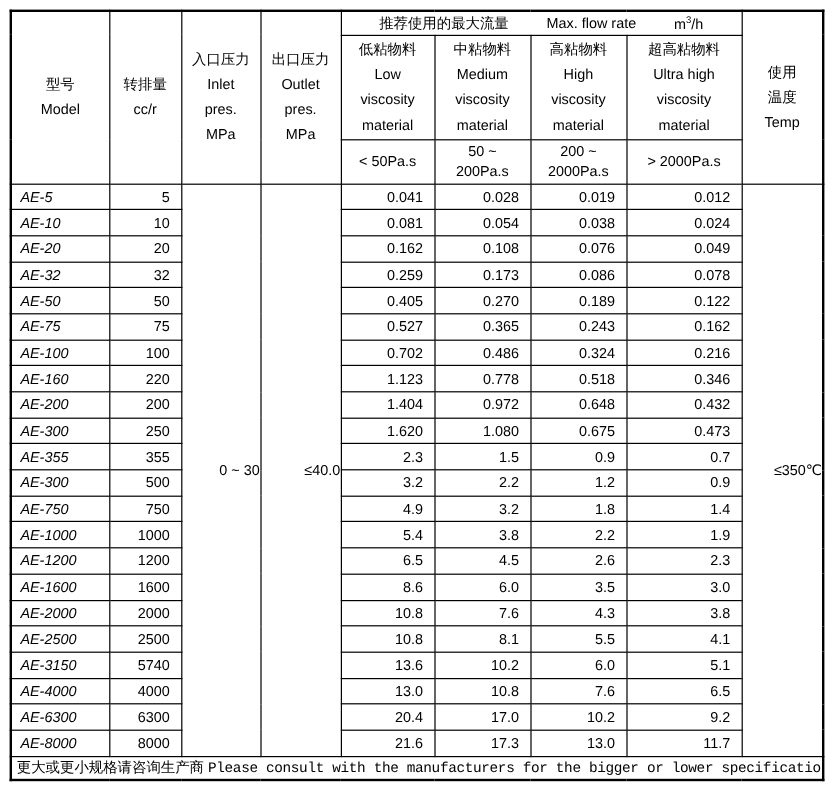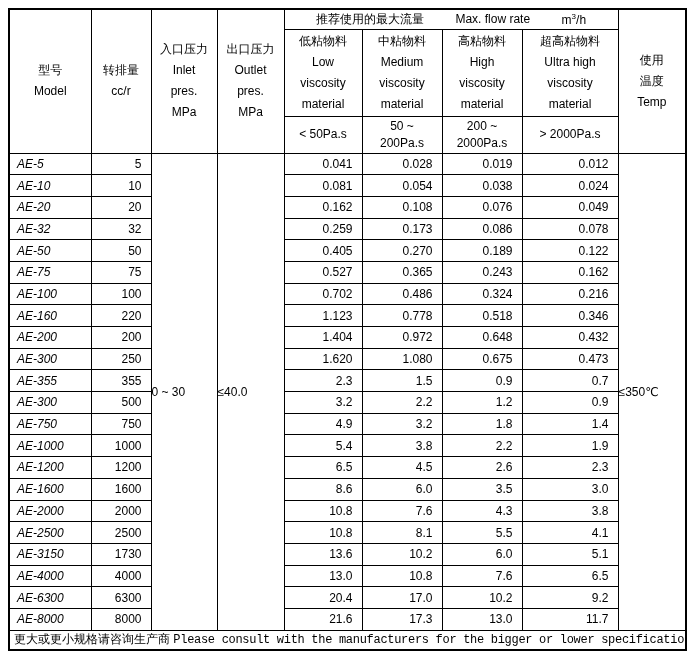--- a/index.html
+++ b/index.html
@@ -41,21 +41,21 @@
   .flow-head {
     display: flex;
     justify-content: space-evenly;
     align-items: center;
     width: 100%;
   }
   .flow-head sup { font-size: 8px; }
   tbody td { height: 21.7px; vertical-align: middle; }
   tbody td.model-col { text-align: left; padding-left: 7px; font-style: italic; }
   tbody td.num-col { text-align: right; padding-right: 9px; }
-  tbody td.merged-col { text-align: left; }
+  tbody td.merged-col { text-align: right; }
   tfoot td {
     height: 20px;
     text-align: left;
     padding-left: 4px;
     vertical-align: middle;
   }
   .footer-en {
     font-family: "Liberation Mono", "DejaVu Sans Mono", monospace;
     font-size: 12px;
     letter-spacing: -0.3px;
@@ -298,21 +298,21 @@
         <tr>
           <td class="model-col">AE-2500</td>
           <td class="num-col">2500</td>
           <td class="num-col">10.8</td>
           <td class="num-col">8.1</td>
           <td class="num-col">5.5</td>
           <td class="num-col">4.1</td>
         </tr>
         <tr>
           <td class="model-col">AE-3150</td>
-          <td class="num-col">1730</td>
+          <td class="num-col">5740</td>
           <td class="num-col">13.6</td>
           <td class="num-col">10.2</td>
           <td class="num-col">6.0</td>
           <td class="num-col">5.1</td>
         </tr>
         <tr>
           <td class="model-col">AE-4000</td>
           <td class="num-col">4000</td>
           <td class="num-col">13.0</td>
           <td class="num-col">10.8</td>

